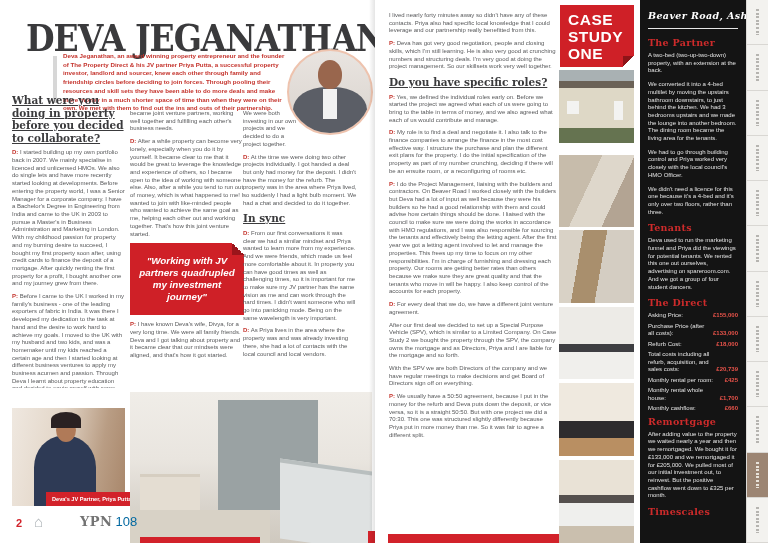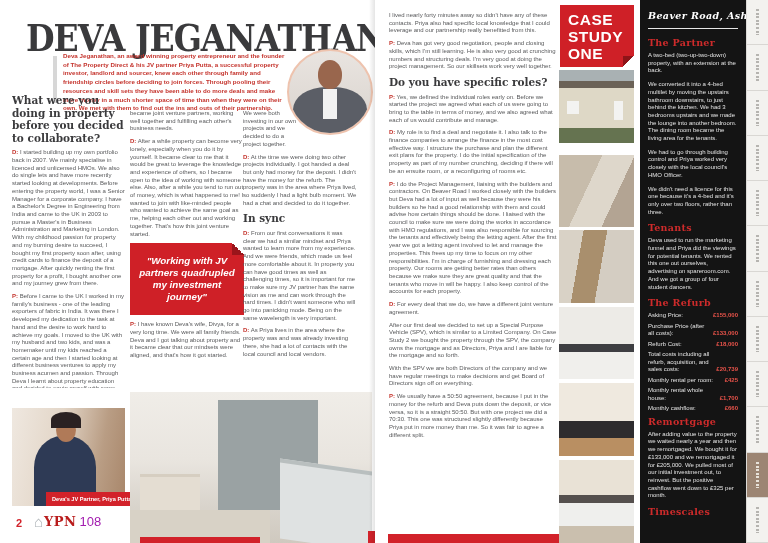--- a/index.html
+++ b/index.html
@@ -19,42 +19,42 @@
     border:2px solid #eec3ae;overflow:hidden;background:linear-gradient(180deg,#e9e4e0 0%,#d9d3cd 100%);}
   .deva .head{position:absolute;left:29px;top:9px;width:24px;height:29px;border-radius:50% 50% 46% 46%;background:#99664d;}
   .deva .suit{position:absolute;left:4px;top:36px;width:74px;height:50px;border-radius:45% 45% 0 0;background:#5b5e66;}
   .deva .shirt{position:absolute;left:34px;top:38px;width:14px;height:30px;background:#f2f2f2;}
 
   .col{position:absolute;font-size:6px;line-height:7.7px;color:#58595b;overflow:hidden;}
   .c1{left:12px;top:94px;width:113px;height:294px;}
   .c2{left:130px;top:110px;width:114px;height:281px;}
   .c3{left:243px;top:110px;width:114px;height:280px;}
   .qhead{font-family:"DejaVu Serif",serif;font-weight:700;font-size:10.5px;line-height:12.6px;
-    color:#3a3a3c;margin:0 0 5px 0;}
+    color:#3a3a3c;margin:0 0 5px 0;text-decoration:underline;}
   .col p.bp{margin:0 0 5px 0;}
   .pfx{color:#c4332c;font-weight:700;}
   .wrapspacer{float:right;width:56px;height:30px;}
 
   .quote{position:relative;background:#cf2027;color:#fff;margin:3px 0 6px 0;padding:12px 7px;
     font-style:italic;font-weight:700;font-size:9.8px;line-height:12px;text-align:center;}
   .quote .fold{position:absolute;top:0;right:0;width:12px;height:12px;
     background:linear-gradient(45deg,#9a151b 50%,#ffffff 50%);}
 
   .priya{position:absolute;left:12px;top:408px;width:113px;height:98px;overflow:hidden;
     background:linear-gradient(100deg,#efe8e0 0%,#e3d6c8 40%,#b99d84 75%,#a8866a 100%);}
   .priya .person{position:absolute;left:22px;top:28px;width:62px;height:70px;border-radius:45% 45% 0 0;background:#2e3a55;}
   .priya .face{position:absolute;left:44px;top:10px;width:20px;height:24px;border-radius:50%;background:#b07a58;}
   .priya .hair{position:absolute;left:39px;top:4px;width:30px;height:16px;border-radius:50% 50% 0 0;background:#2a2122;}
   .caption{position:absolute;left:46px;top:492px;background:#d2222a;color:#fff;
     font-size:5.6px;font-weight:700;padding:4px 6px;white-space:nowrap;}
   .pagenum{position:absolute;left:16px;top:517px;color:#d2222a;font-weight:700;font-size:11px;}
   .logo{position:absolute;left:34px;top:514px;display:flex;align-items:center;}
   .house{color:#aab0b4;font-size:15px;line-height:15px;margin-right:1px;}
-  .ypn{font-family:"DejaVu Serif",serif;font-weight:800;font-size:13px;color:#b91c1c;letter-spacing:.5px;}
-  .issue{font-size:13px;color:#a21caf;margin-left:3px;font-weight:400;}
+  .ypn{font-family:"DejaVu Serif",serif;font-weight:800;font-size:13px;color:#737373;letter-spacing:.5px;margin-left:36px;}
+  .issue{font-size:13px;color:#0369a1;margin-left:3px;font-weight:400;}
 
   .kitchen{position:absolute;left:130px;top:392px;width:242px;height:151px;overflow:hidden;
     background:linear-gradient(180deg,#f0ede8 0%,#e9e5df 45%,#d9d4cc 75%,#cfc9bf 100%);}
   .kitchen .cab{position:absolute;left:88px;top:8px;width:100px;height:110px;background:#9aa2a3;}
   .kitchen .counter{position:absolute;left:150px;top:75px;width:120px;height:76px;background:#dfe2e2;transform:skewY(8deg);border-top:4px solid #b9bfbf;}
   .kitchen .table{position:absolute;left:10px;top:82px;width:60px;height:40px;background:#e4ddd2;border-top:3px solid #d6cec1;}
   .kitchen .floor{position:absolute;left:0;top:118px;width:140px;height:33px;background:#d8d2c6;}
   .accent-band{position:absolute;left:140px;top:537px;width:120px;height:6px;background:#d2222a;}
   .accent-sq{position:absolute;left:368px;top:531px;width:13px;height:12px;background:#d2222a;}
 
@@ -204,21 +204,21 @@
     <h3 class="sb-h">The Partner</h3>
     <p class="sb-p">A two-bed (two-up-two-down) property, with an extension at the back.</p>
 
     <p class="sb-p">We converted it into a 4-bed multilet by moving the upstairs bathroom downstairs, to just behind the kitchen. We had 3 bedrooms upstairs and we made the lounge into another bedroom. The dining room became the living area for the tenants.</p>
     <p class="sb-p">We had to go through building control and Priya worked very closely with the local council's HMO Officer.</p>
     <p class="sb-p">We didn't need a licence for this one because it's a 4-bed and it's only over two floors, rather than three.</p>
 
     <h3 class="sb-h">Tenants</h3>
     <p class="sb-p">Deva used to run the marketing funnel and Priya did the viewings for potential tenants. We rented this one out ourselves, advertising on spareroom.com. And we got a group of four student dancers.</p>
 
-    <h3 class="sb-h">The Refurb</h3>
+    <h3 class="sb-h">The Direct</h3>
     <div class="num-row">
         <span class="num-label">Asking Price:</span>
         <span class="num-val">£155,000</span>
       </div>
     <div class="num-row">
         <span class="num-label">Purchase Price (after all costs):</span>
         <span class="num-val">£133,000</span>
       </div>
     <div class="num-row">
         <span class="num-label">Refurb Cost:</span>

